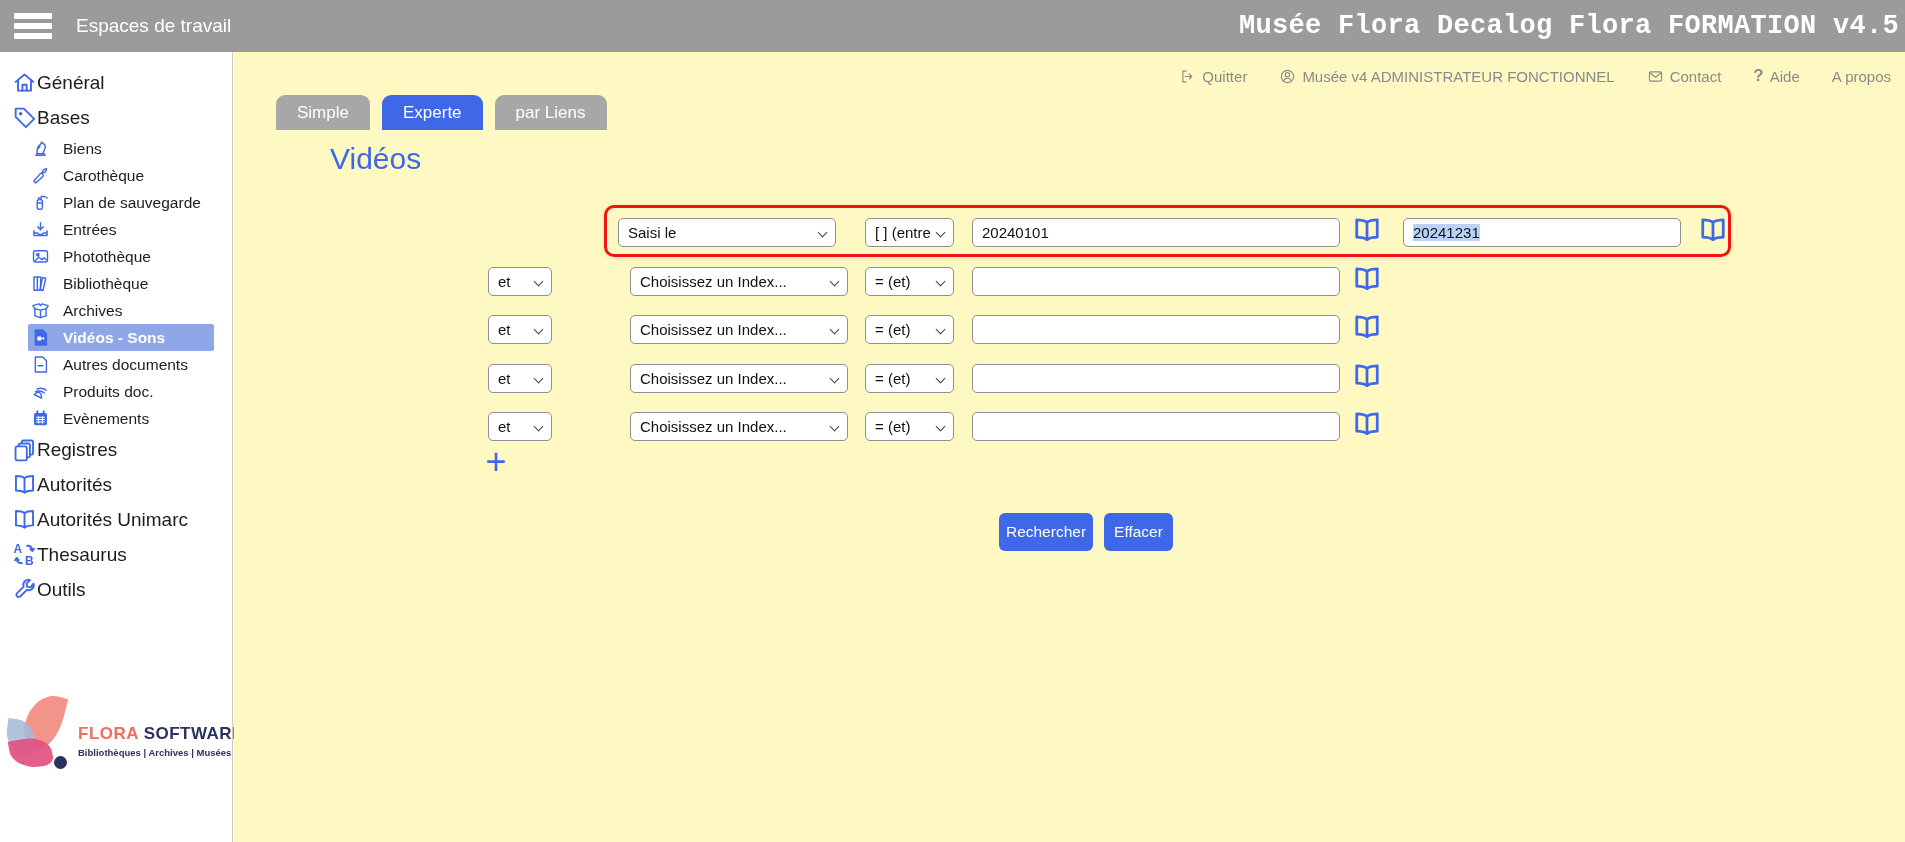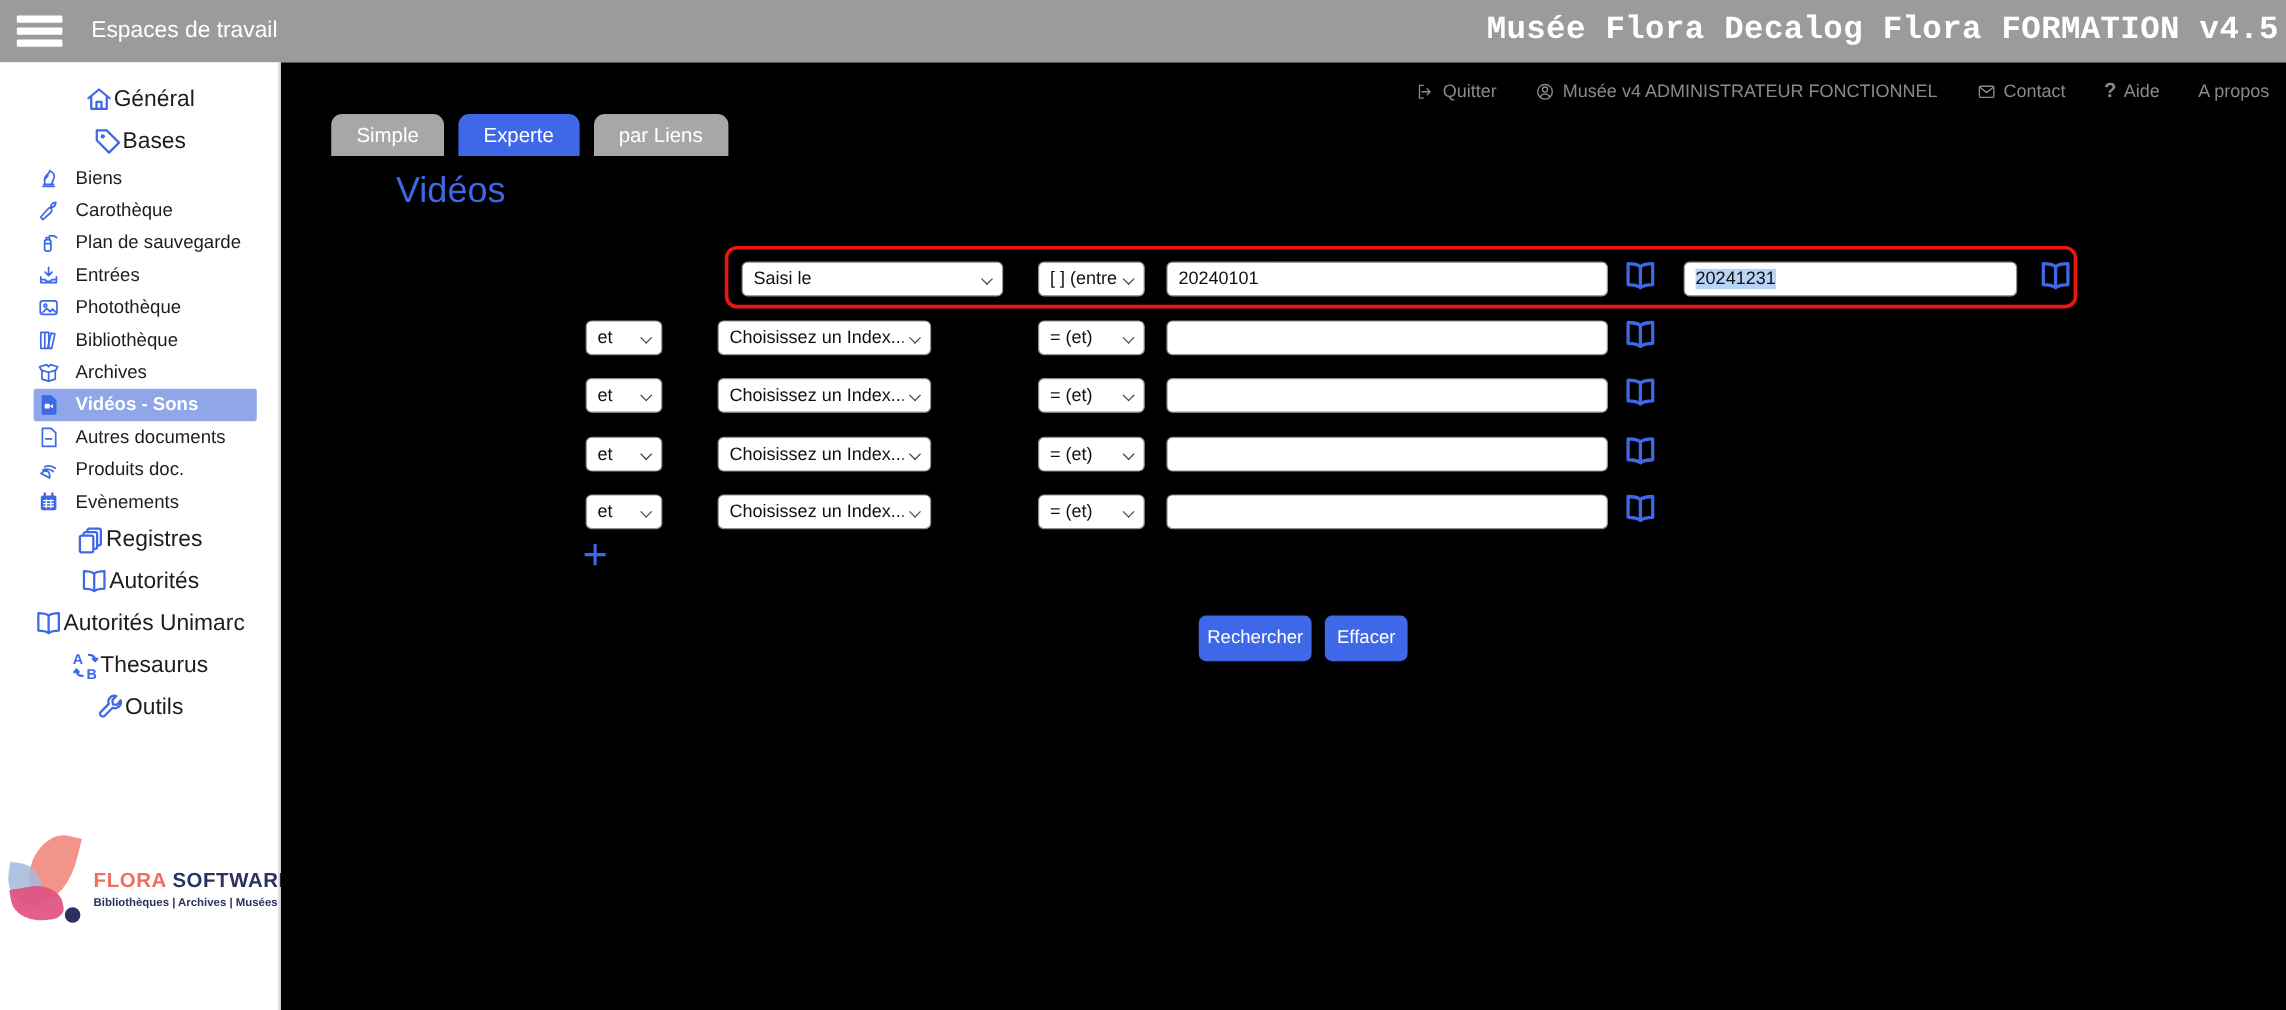--- a/index.html
+++ b/index.html
@@ -15,40 +15,40 @@
   .topbar { position:absolute; top:0; left:0; right:0; height:52px; background:#9b9b9b; }
   .burger { position:absolute; left:14px; top:13px; width:38px; height:26px; cursor:pointer; }
   .burger span { display:block; height:6px; background:#fff; border-radius:1px; margin-bottom:4px; }
   .ws-label { position:absolute; left:76px; top:0; line-height:52px; color:#fff; font-size:19px; }
   .app-title { position:absolute; right:6px; top:0; line-height:52px; color:#fff; font-size:27px; font-weight:bold; letter-spacing:.3px;font-family:Liberation Mono, monospace; }
 
   
   .sidebar { position:absolute; top:52px; left:0; bottom:0; width:233px; background:#fff; border-right:1px solid #c9c9c9; padding-top:13px; }
   .si { display:flex; align-items:center; cursor:pointer; }
   .si .lb { white-space:nowrap; }
-  .si.top { height:35px; gap:0; font-size:19px; color:#1d1d1d;justify-content:center; }
+  .si.top { height:35px; padding-left:12px; gap:0; font-size:19px; color:#1d1d1d; }
   .si.top .ic { width:25px; height:25px; flex:0 0 25px; }
   .si.sub { height:27px; margin-left:28px; padding-left:3px; gap:13px; font-size:15.5px; color:#1d1d1d; }
   .si.sub .ic { width:19px; height:19px; flex:0 0 19px; }
   .si.sub.sel { background:#8fa7e9; color:#fff; font-weight:bold; border-radius:2px; margin-right:18px; }
   .ic svg { width:100%; height:100%; }
 
   
   .logo { position:absolute; left:4px; top:642px; width:226px; height:110px; }
   .petal { position:absolute; }
   .p1 { left:22px; top:0; width:36px; height:56px; background:#f28b80; border-radius:70% 0 55% 45% / 60% 0 70% 40%; transform:rotate(14deg); opacity:.92; }
   .p2 { left:2px; top:26px; width:30px; height:34px; background:#a5b9da; border-radius:0 70% 0 70%; transform:rotate(8deg); opacity:.85; }
   .p3 { left:6px; top:44px; width:42px; height:30px; background:#e1507e; border-radius:0 60% 25% 70%; transform:rotate(-10deg); opacity:.92; }
   .ldot { position:absolute; left:50px; top:62px; width:13px; height:13px; border-radius:50%; background:#2b3160; }
   .brand { position:absolute; left:74px; top:30px; font-size:17px; font-weight:bold; letter-spacing:.5px; white-space:nowrap; }
   .brand .c1 { color:#ee6e5f; } .brand .c2 { color:#2b3160; }
   .tagline { position:absolute; left:74px; top:53px; font-size:9.5px; font-weight:bold; color:#2b3160; white-space:nowrap; }
 
   
-  .main { position:absolute; left:234px; top:52px; right:0; bottom:0; background:#000000; }
+  .main { position:absolute; left:234px; top:52px; right:0; bottom:0; background:#fef9c3; }
 
   .util { position:absolute; top:14px; right:14px; display:flex; gap:32px; align-items:center; color:#8a8a8a; font-size:15px; }
   .util .link { display:flex; align-items:center; gap:6px; cursor:pointer; white-space:nowrap; }
   .util svg { width:17px; height:17px; fill:none; stroke:#8a8a8a; stroke-width:1.6; stroke-linecap:round; stroke-linejoin:round; }
   .qmark { font-size:17px; font-weight:bold; }
 
   .tabs { position:absolute; left:42px; top:43px; display:flex; gap:12px; }
   .tab { height:35px; line-height:35px; padding:0 21px; background:#a7a7a7; color:#fff; font-size:17px; border-radius:9px 9px 0 0; cursor:pointer; }
   .tab.active { background:#3e68e7; }
 
@@ -73,21 +73,21 @@
   .btn.clear { left:870px; width:69px; }
 
   
   .r1 { top:166px;text-align:center; } .bk1 { top:163px; }
   .r2 { top:215px; } .bk2r { top:212px; }
   .r3 { top:263px; } .bk3r { top:260px; }
   .r4 { top:312px; } .bk4r { top:309px; }
   .r5 { top:360px; } .bk5r { top:357px; }
 
   .x-bool { left:254px; width:64px; }
-  .x-idx  { left:364px; width:178px;justify-content:center; }
+  .x-idx  { left:396px; width:218px; }
   .x-op   { left:631px; width:89px; }
   .x-val  { left:738px; width:368px; }
   .x-book { left:1118px; }
 </style>
 </head>
 <body>
 
 <div class="topbar">
   <div class="burger">
       <span></span>

